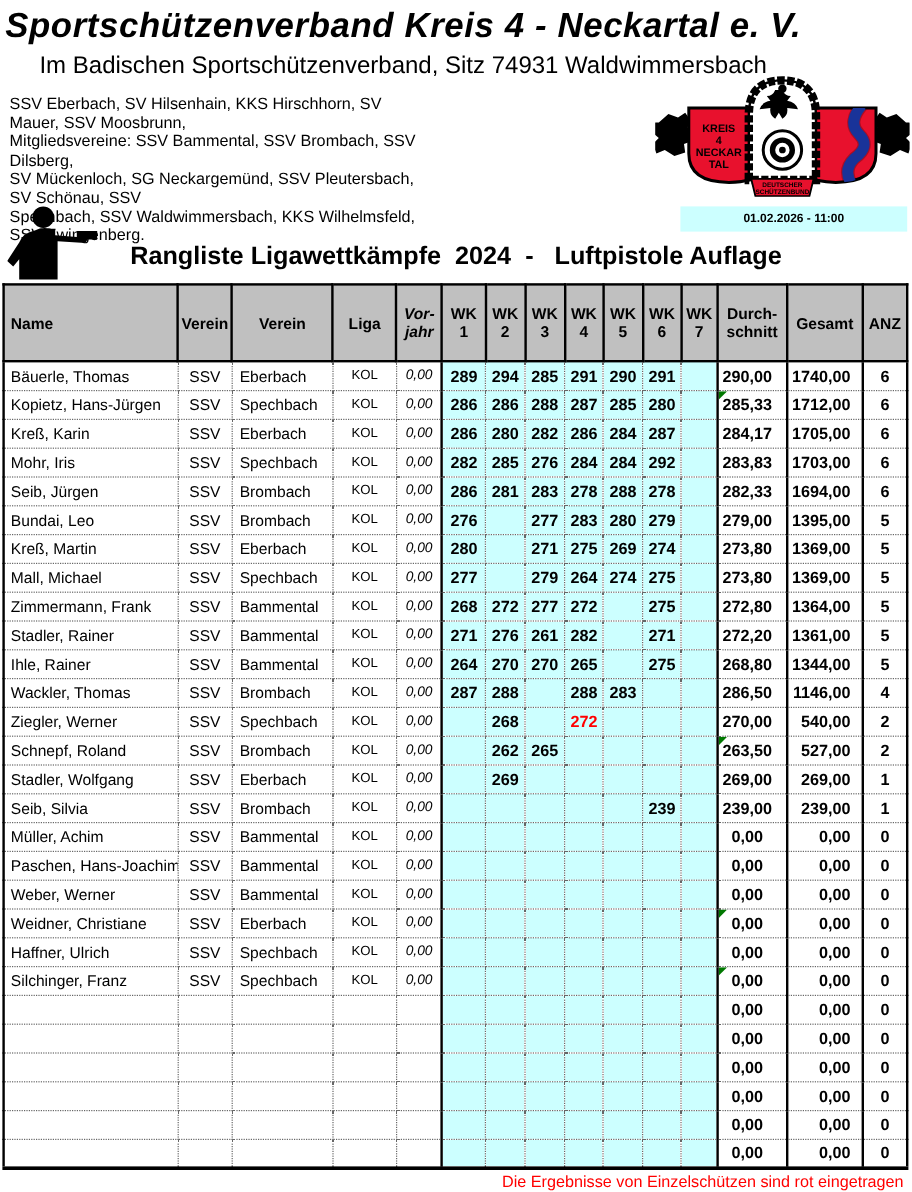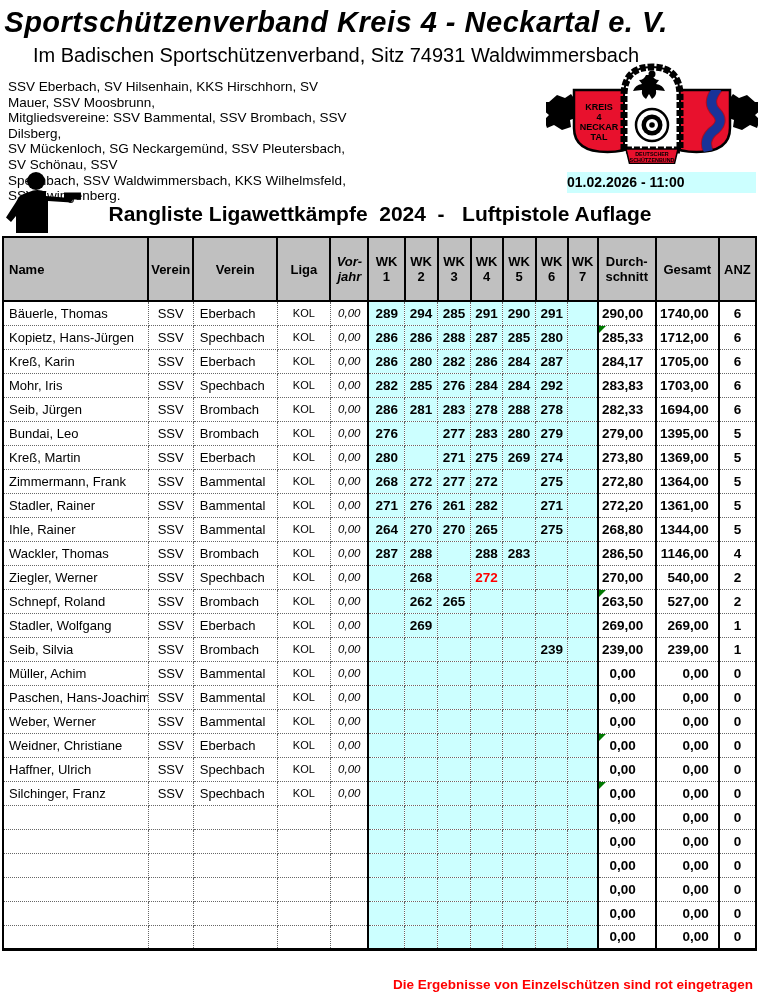--- a/index.html
+++ b/index.html
@@ -19,21 +19,21 @@
     font-size:20px; white-space:nowrap;
   }
   .members {
     position:absolute; top:79px; left:8px; width:345px;
     font-size:13.5px; line-height:15.6px;
   }
   .logo-wrap { position:absolute; top:62px; left:546px; }
   .shooter-wrap { position:absolute; top:171px; left:6px; }
   .datebox {
     position:absolute; top:172px; left:567px; width:189px; height:21px;
-    background:#ccffff; text-align:left; font-weight:bold; font-size:14px;
+    background:#ccffff; text-align:center; font-weight:bold; font-size:10px;
     line-height:21px;
   }
   .list-title {
     position:absolute; top:202px; left:0; width:760px; text-align:center;
     font-size:21px; font-weight:bold; white-space:pre;
   }
   
   .rank-table {
     position:absolute; top:236px; left:2px; width:755px;
     border-collapse:collapse; table-layout:fixed;
@@ -63,21 +63,21 @@
   .c-wk.red { color:#ff0000; }
   .c-schnitt { text-align:center; font-weight:bold; font-size:13.5px !important; padding-right:10px !important; position:relative; }
   .c-gesamt { text-align:right; font-weight:bold; font-size:13.5px !important; padding-right:9px !important; }
   .c-anz { text-align:center; font-weight:bold; font-size:13.5px !important; }
   .corner {
     position:absolute; top:0; left:0; width:0; height:0;
     border-top:7px solid #007800; border-right:7px solid transparent;
   }
   .footer-note {
     position:absolute; top:977px; left:0; width:753px; text-align:right;
-    color:#ff0000; font-weight:bold; font-size:13.5px; white-space:nowrap;
+    color:#ff0000; font-weight:normal; font-size:13.5px; white-space:nowrap;
   }
 </style>
 </head>
 <body>
 
 <div class="main-title">Sportschützenverband Kreis 4 - Neckartal e. V.</div>
 <div class="subtitle">Im Badischen Sportschützenverband, Sitz 74931 Waldwimmersbach</div>
 
 <div class="members">
   <div>SSV Eberbach, SV Hilsenhain, KKS Hirschhorn, SV Mauer, SSV Moosbrunn,</div>
@@ -293,20 +293,37 @@
         <td class="c-wk cyan">271</td>
         <td class="c-wk cyan">275</td>
         <td class="c-wk cyan">269</td>
         <td class="c-wk cyan">274</td>
         <td class="c-wk cyan"></td>
         <td class="c-schnitt sl">273,80</td>
         <td class="c-gesamt sl">1369,00</td>
         <td class="c-anz sl">5</td>
       </tr>
       <tr>
+        <td class="c-name">Mall, Michael</td>
+        <td class="c-verein">SSV</td>
+        <td class="c-ort">Spechbach</td>
+        <td class="c-liga">KOL</td>
+        <td class="c-vorjahr">0,00</td>
+        <td class="c-wk cyan sl">277</td>
+        <td class="c-wk cyan"></td>
+        <td class="c-wk cyan">279</td>
+        <td class="c-wk cyan">264</td>
+        <td class="c-wk cyan">274</td>
+        <td class="c-wk cyan">275</td>
+        <td class="c-wk cyan"></td>
+        <td class="c-schnitt sl">273,80</td>
+        <td class="c-gesamt sl">1369,00</td>
+        <td class="c-anz sl">5</td>
+      </tr>
+      <tr>
         <td class="c-name">Zimmermann, Frank</td>
         <td class="c-verein">SSV</td>
         <td class="c-ort">Bammental</td>
         <td class="c-liga">KOL</td>
         <td class="c-vorjahr">0,00</td>
         <td class="c-wk cyan sl">268</td>
         <td class="c-wk cyan">272</td>
         <td class="c-wk cyan">277</td>
         <td class="c-wk cyan">272</td>
         <td class="c-wk cyan"></td>

